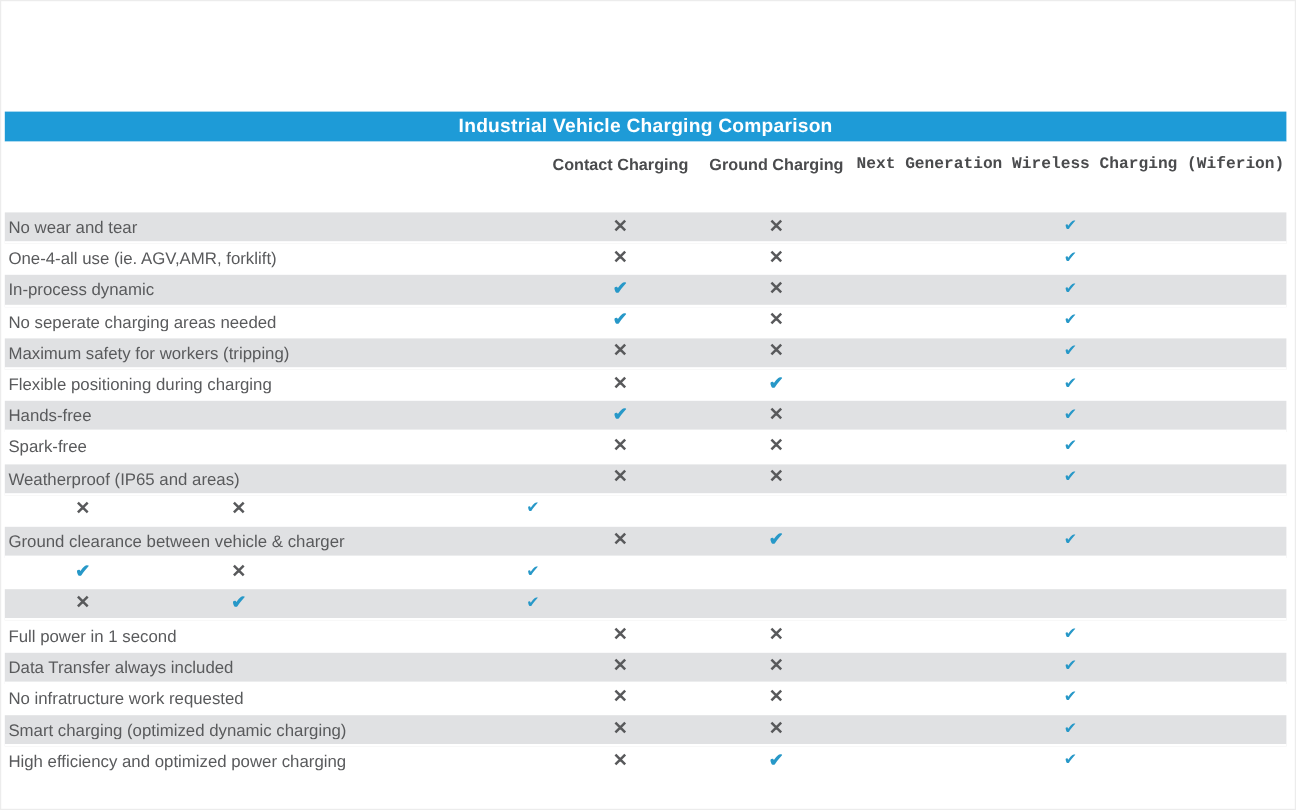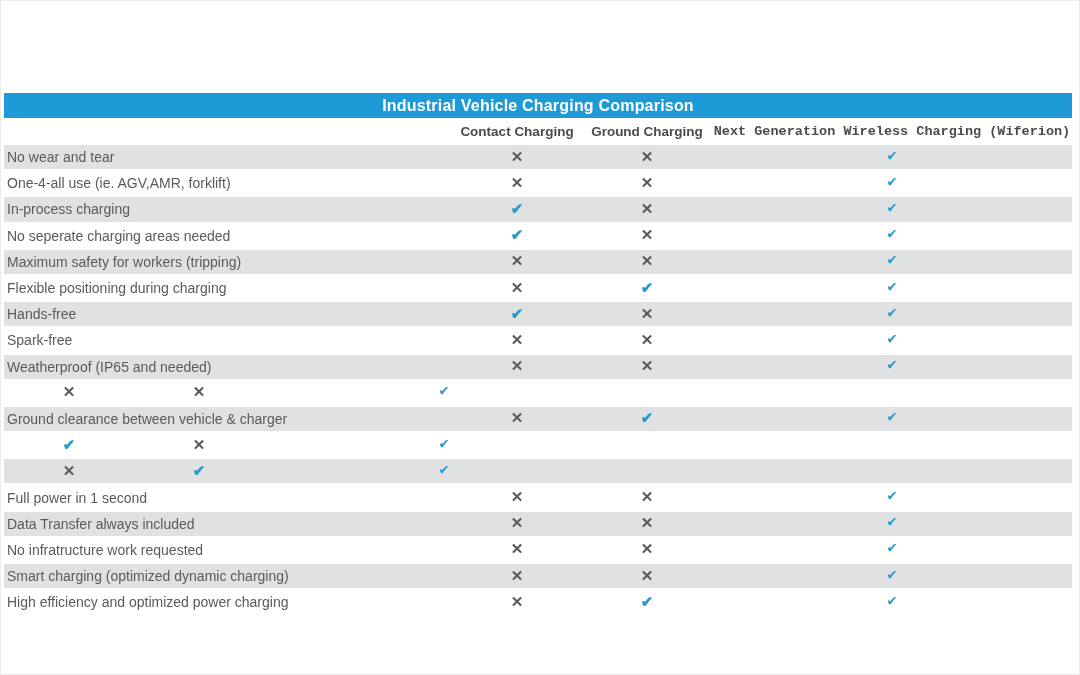--- a/index.html
+++ b/index.html
@@ -23,33 +23,33 @@
     color: #ffffff;
     font-weight: bold;
     font-size: 16px;
     display: flex;
     align-items: center;
     justify-content: center;
     letter-spacing: 0.2px;
   }
   .col-headers {
     display: flex;
-    align-items: center;
+    align-items: flex-end;
     height: 27px;
     font-weight: bold;
     font-size: 13.5px;
     color: #4a4b4d;
     background: #ffffff;
   }
   .c-label { flex: 1; padding-left: 3px; }
   .c-mark  { text-align: center; }
   .c1 { width: 130px; }
   .c2 { width: 130px; }
   .c3 { width: 360px; font-family: Liberation Mono, monospace; }
-  .rows { width: 100%; }
+  .rows { width: 100%; margin-top: 32px; }
   .row {
     display: flex;
     align-items: center;
     height: 26.2px;
     border-bottom: 2px solid #ffffff;
     font-size: 14px;
     color: #595a5c;
   }
   .row.shaded { background: var(--rowgray, #E0E1E3); }
   .cell-label { white-space: nowrap; overflow: hidden; }
@@ -83,21 +83,21 @@
   </div>
 
   <div class="row">
     <div class="c-label cell-label">One-4-all use (ie. AGV,AMR, forklift)</div>
     <div class="c-mark mark c1 cross">✕</div>
     <div class="c-mark mark c2 cross">✕</div>
     <div class="c-mark mark c3 check">✔</div>
   </div>
 
   <div class="row shaded">
-    <div class="c-label cell-label">In-process charging</div>
+    <div class="c-label cell-label">In-process dynamic</div>
     <div class="c-mark mark c1 check">✔</div>
     <div class="c-mark mark c2 cross">✕</div>
     <div class="c-mark mark c3 check">✔</div>
   </div>
 
   <div class="row">
     <div class="c-label cell-label">No seperate charging areas needed</div>
     <div class="c-mark mark c1 check">✔</div>
     <div class="c-mark mark c2 cross">✕</div>
     <div class="c-mark mark c3 check">✔</div>
@@ -125,21 +125,21 @@
   </div>
 
   <div class="row">
     <div class="c-label cell-label">Spark-free</div>
     <div class="c-mark mark c1 cross">✕</div>
     <div class="c-mark mark c2 cross">✕</div>
     <div class="c-mark mark c3 check">✔</div>
   </div>
 
   <div class="row shaded">
-    <div class="c-label cell-label">Weatherproof (IP65 and needed)</div>
+    <div class="c-label cell-label">Weatherproof (IP65 and areas)</div>
     <div class="c-mark mark c1 cross">✕</div>
     <div class="c-mark mark c2 cross">✕</div>
     <div class="c-mark mark c3 check">✔</div>
   </div>
 
   <div class="row">
     <div class="c-mark mark c1 cross">✕</div>
     <div class="c-mark mark c2 cross">✕</div>
     <div class="c-mark mark c3 check">✔</div>
   </div>

